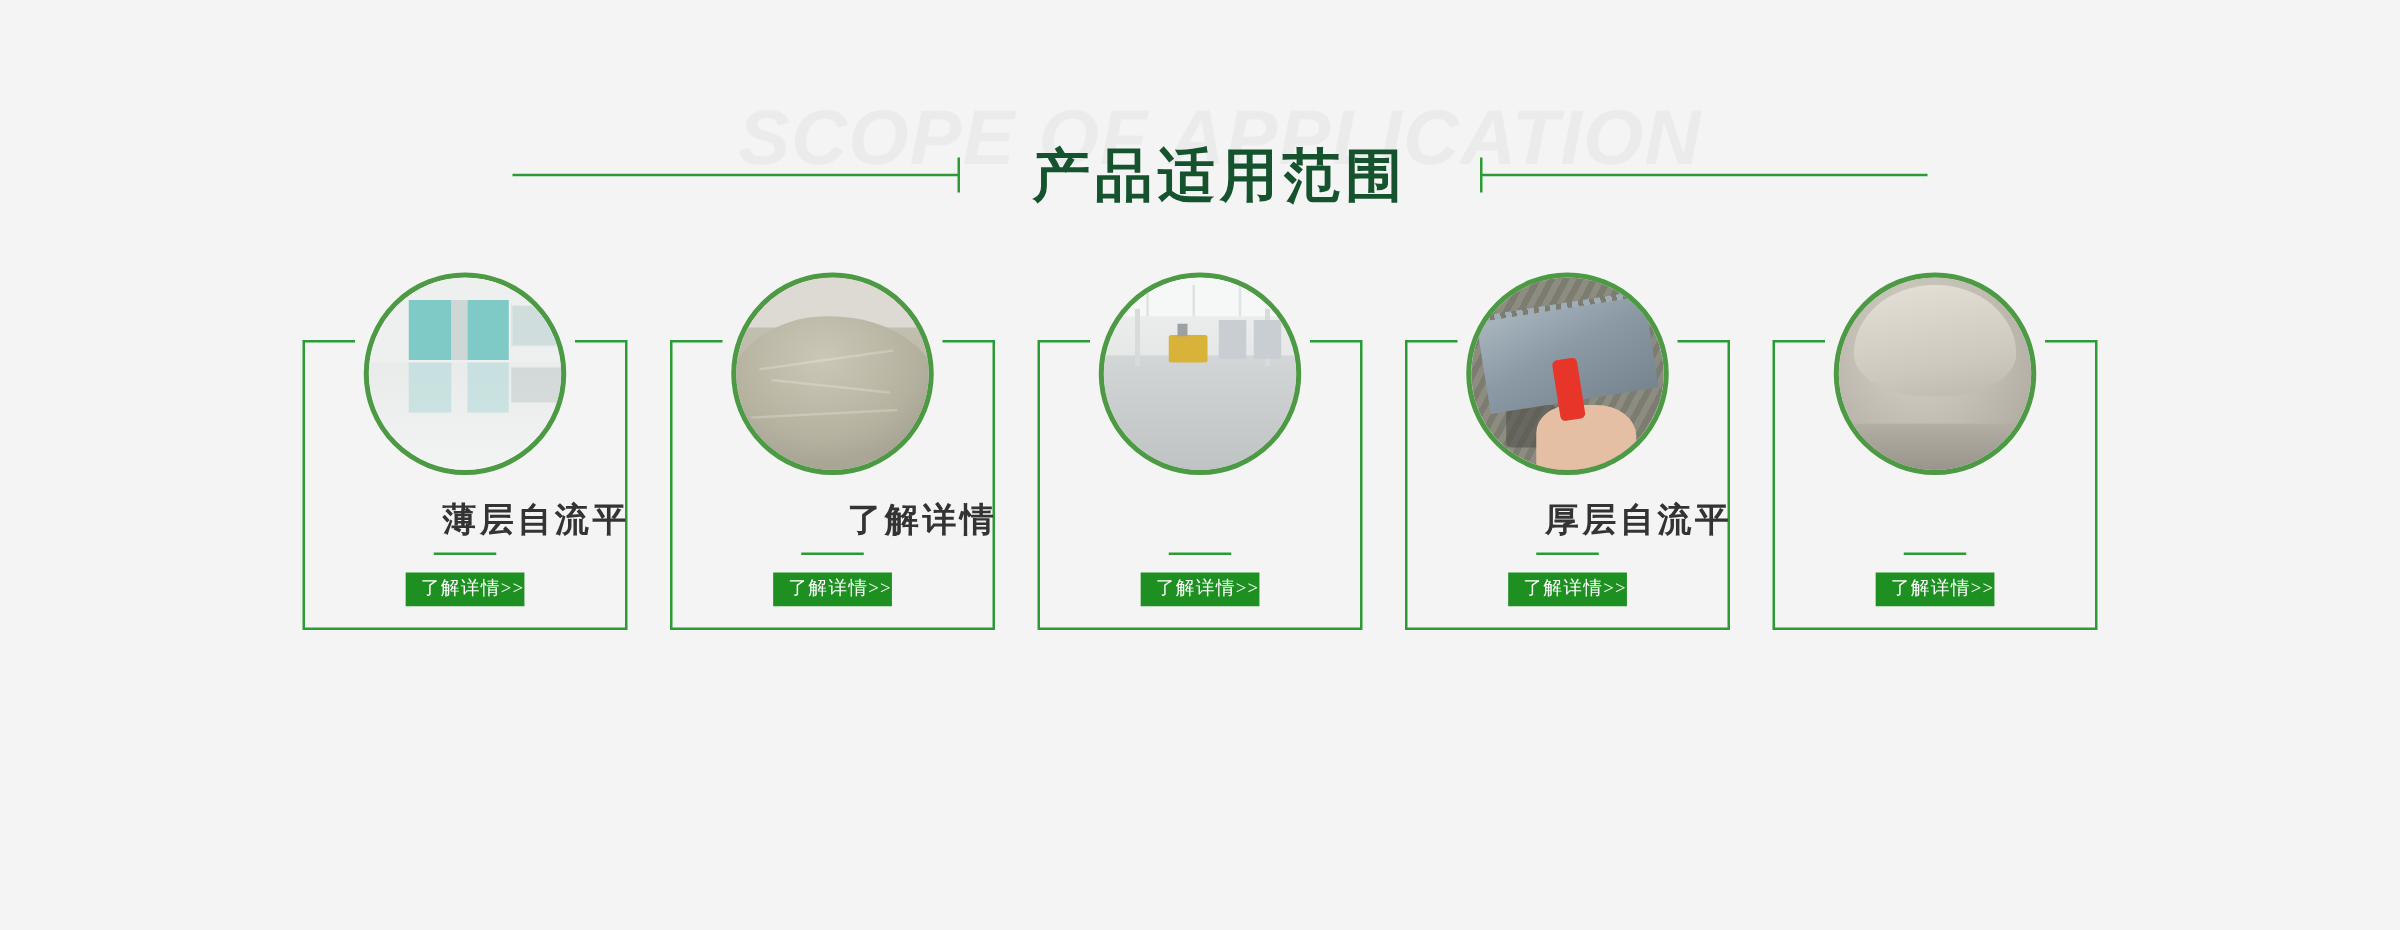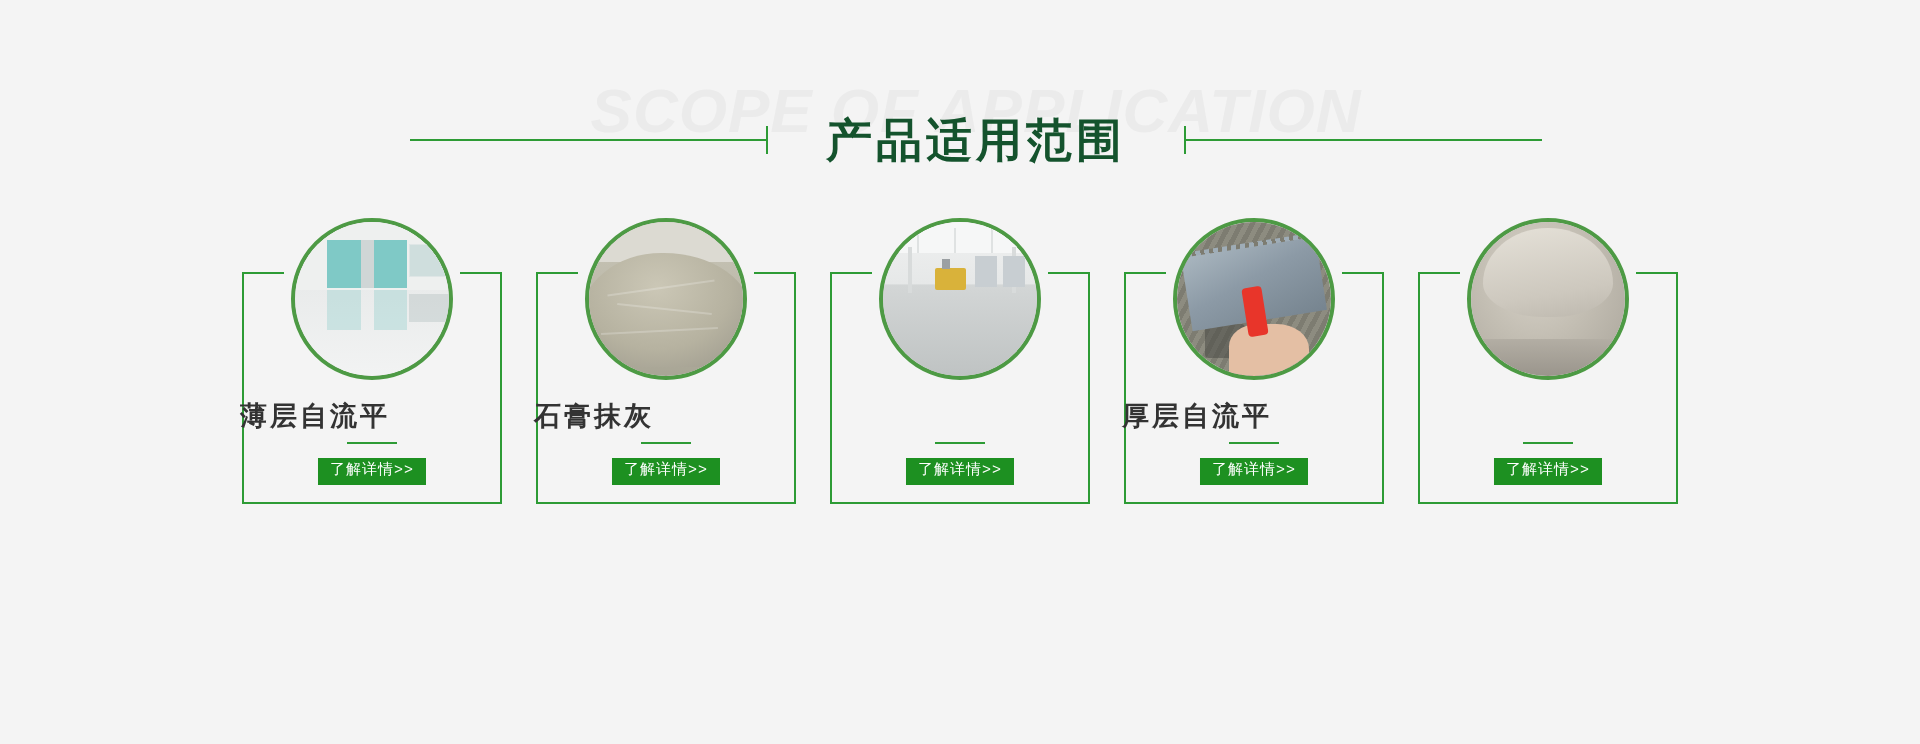--- a/index.html
+++ b/index.html
@@ -132,21 +132,21 @@
     inset: 0;
     border-radius: 50%;
     overflow: hidden;
   }
 
   .card-label {
     position: absolute;
     left: 0;
     top: 180px;
     width: 100%;
-    text-align: left;
+    text-align: right;
     font-size: 27px;
     font-weight: bold;
     color: #333333;
     letter-spacing: 3px;
     white-space: nowrap;
   }
   .label-underline {
     position: absolute;
     left: 50%;
     transform: translateX(-50%);
@@ -157,25 +157,25 @@
   }
   .detail-btn {
     position: absolute;
     left: 50%;
     transform: translateX(-50%);
     top: 240px;
     background: #1d9021;
     color: #ffffff;
     font-size: 15px;
     letter-spacing: 1px;
-    padding: 4px 12px 5px 12px;
+    padding: 4px 0 5px 12px;
     white-space: nowrap;
     border: none;
     cursor: pointer;
-    font-family: Liberation Mono, monospace;
+    font-family: Liberation Serif, serif;
     line-height: 1.2;
   }
 
   
   
   .ph-epoxy { background: linear-gradient(#e8eaea 0%, #dfe2e2 42%, #e9ebeb 43%, #f2f3f3 100%); }
   .ph-epoxy .wall { position:absolute; left:0; top:0; width:100%; height:44%; background:#eef0ef; }
   .ph-epoxy .door { position:absolute; top:12%; width:22%; height:31%; background:#7fc9c6; }
   .ph-epoxy .door.a { left:21%; }
   .ph-epoxy .door.b { left:51%; }
@@ -276,21 +276,21 @@
       <div class="frame-gap"></div>
       <div class="circle">
         <div class="photo ph-mortar">
           <div class="top"></div>
           <div class="heap"></div>
           <div class="fold f1"></div>
           <div class="fold f2"></div>
           <div class="fold f3"></div>
         </div>
       </div>
-      <div class="card-label">石膏抹灰</div>
+      <div class="card-label">了解详情</div>
       <div class="label-underline"></div>
       <button class="detail-btn">了解详情&gt;&gt;</button>
     </div>
 
     <div class="card">
       <div class="frame"></div>
       <div class="frame-gap"></div>
       <div class="circle">
         <div class="photo ph-ware">
           <div class="roof"></div>

